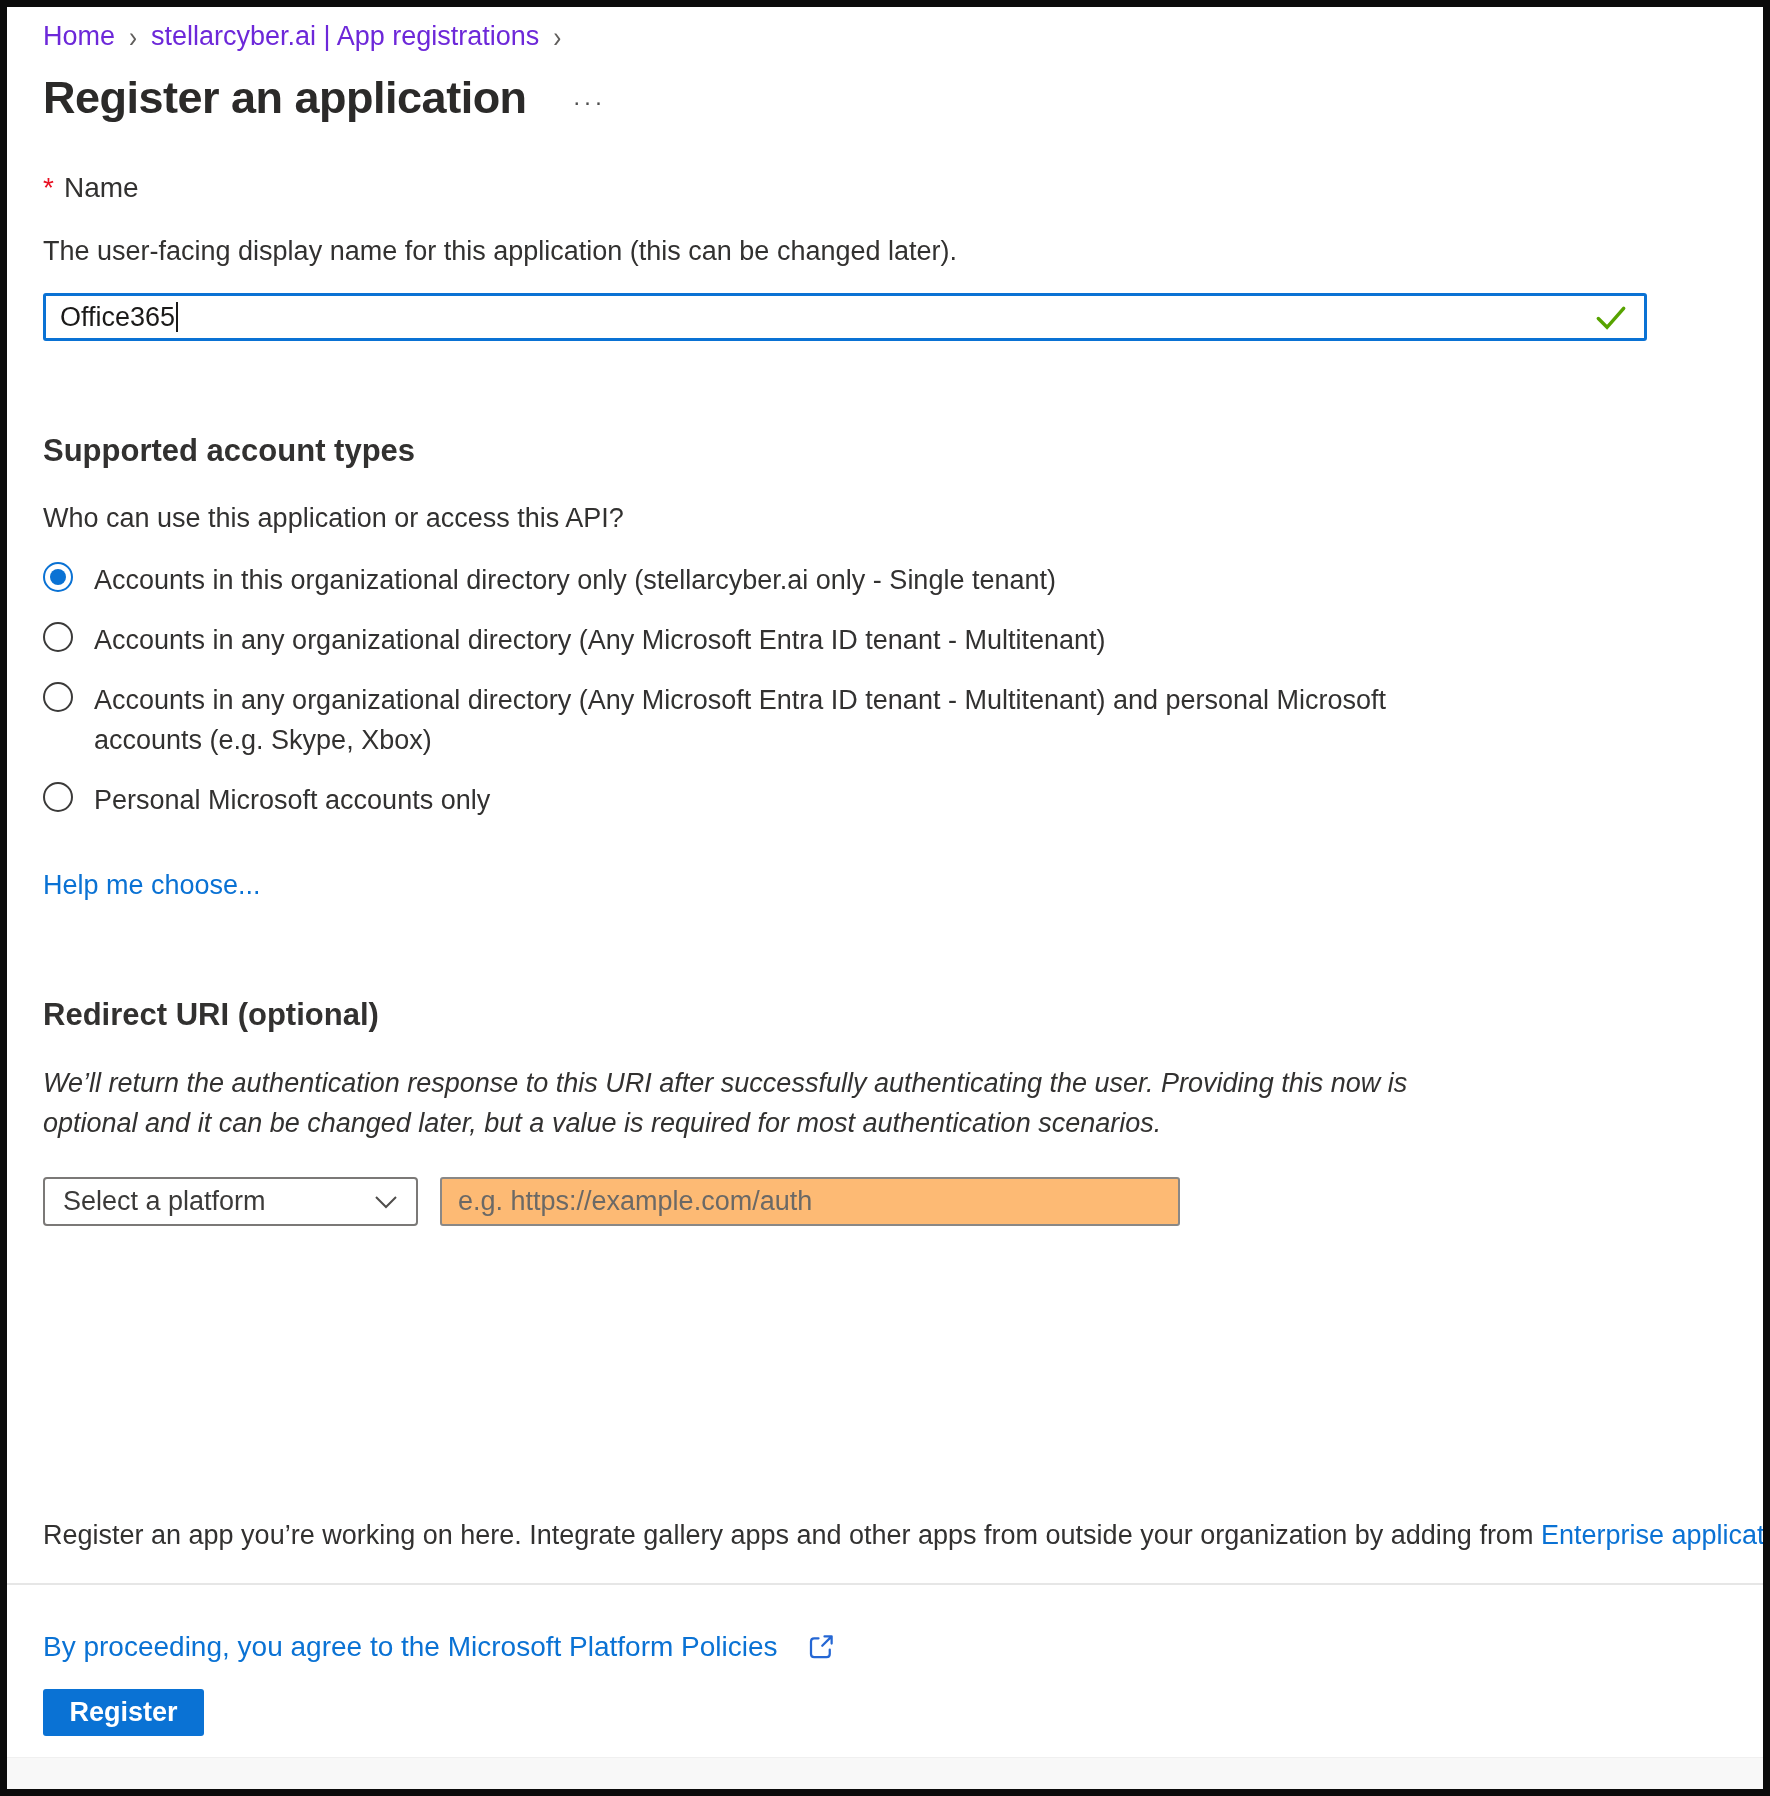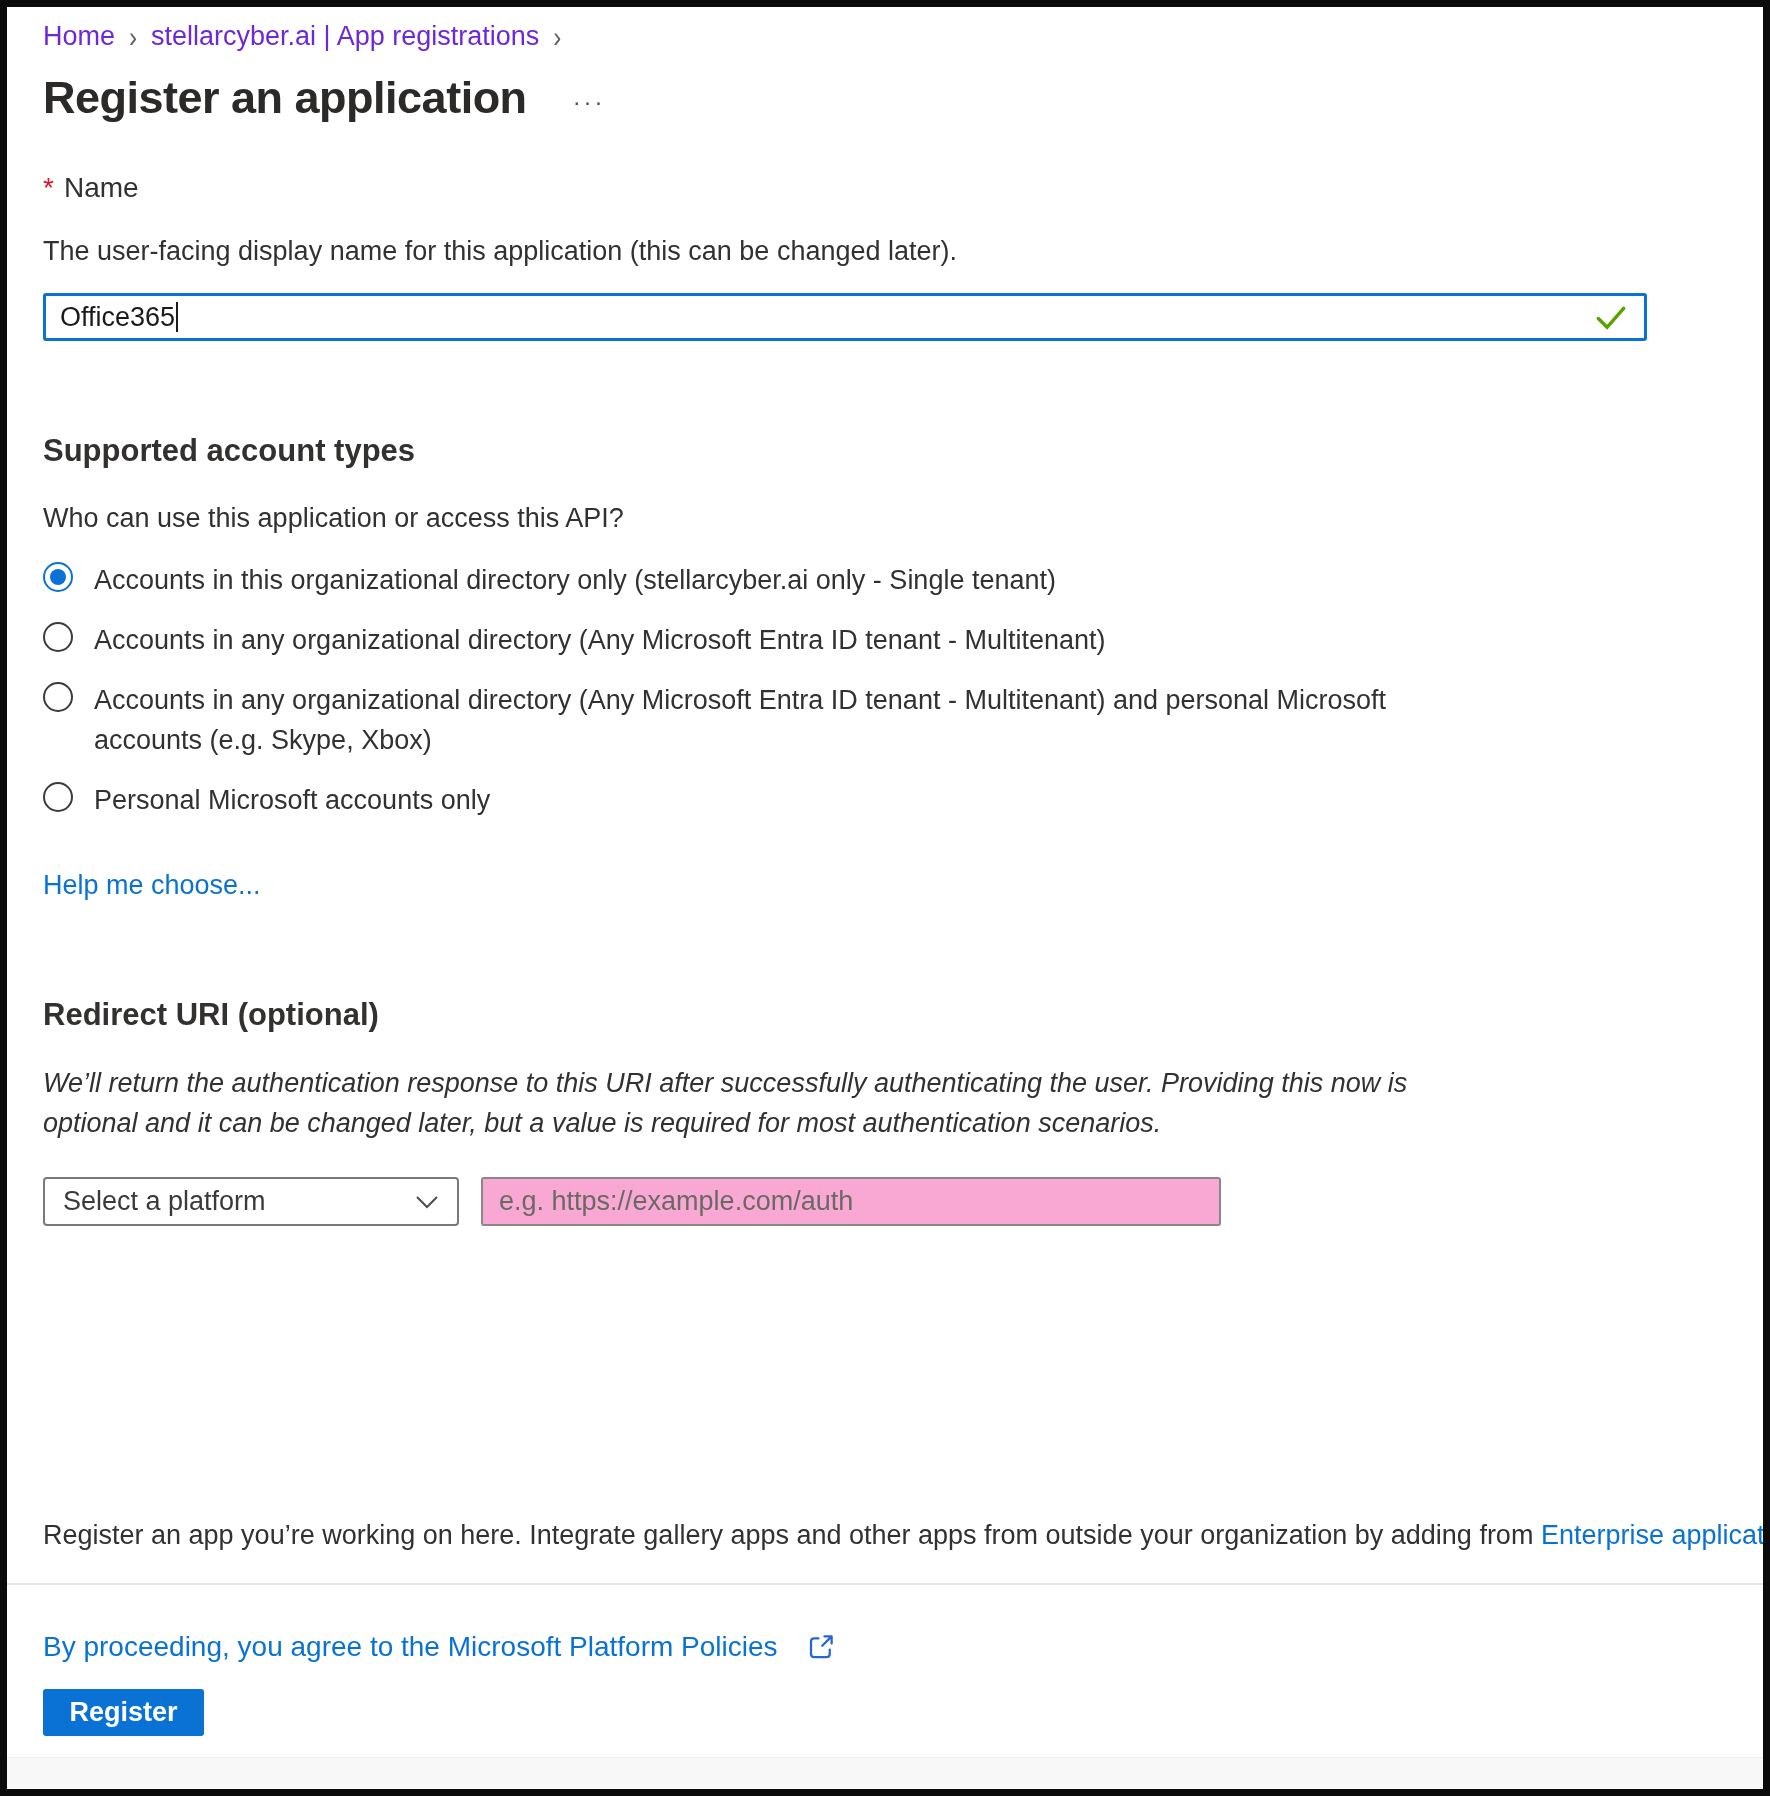--- a/index.html
+++ b/index.html
@@ -58,29 +58,29 @@
   .radio-label { margin-left:21px; font-size:27px; line-height:40px; color:#323130; max-width:1330px; }
 
   .help-link { margin-top:50px; font-size:27px; color:#0a72d4; cursor:pointer; width:max-content; }
 
   
   .redirect-heading { margin-top:96px; }
   .redirect-desc { margin-top:30px; font-size:27px; line-height:40px; color:#323130; max-width:1420px;font-style:italic; }
 
   .redirect-controls { margin-top:34px; display:flex; gap:22px; align-items:center; }
   .platform-select {
-    width:416px; height:49px; border:2px solid #7b7977; border-radius:4px;
+    width:375px; height:49px; border:2px solid #7b7977; border-radius:4px;
     display:flex; align-items:center; justify-content:space-between;
     padding:0 18px; font-size:27px; color:#3b3a39; background:#fff; cursor:pointer;
   }
   .chevron-down { width:24px; height:14px; }
   .uri-input {
     width:740px; height:49px; border:2px solid #8a8886; border-radius:3px;
     display:flex; align-items:center; padding:0 16px;
-    font-size:27px; color:#6b6966; background:#f9a8d4;
+    font-size:27px; color:#6b6966; background:#fdba74;
   }
 
   
   .enterprise-line { margin-top:294px; font-size:27px; color:#323130; white-space:nowrap; }
   .inline-link { color:#0a72d4; cursor:pointer; }
 
   .divider { margin-top:32px; margin-left:-36px; width:1756px; height:0; border-top:2px solid #e6e6e6; }
 
   .policies-row { margin-top:46px; display:flex; align-items:center; gap:28px; width:max-content; cursor:pointer; }
   .policies-link { font-size:28px; color:#0a72d4; }

